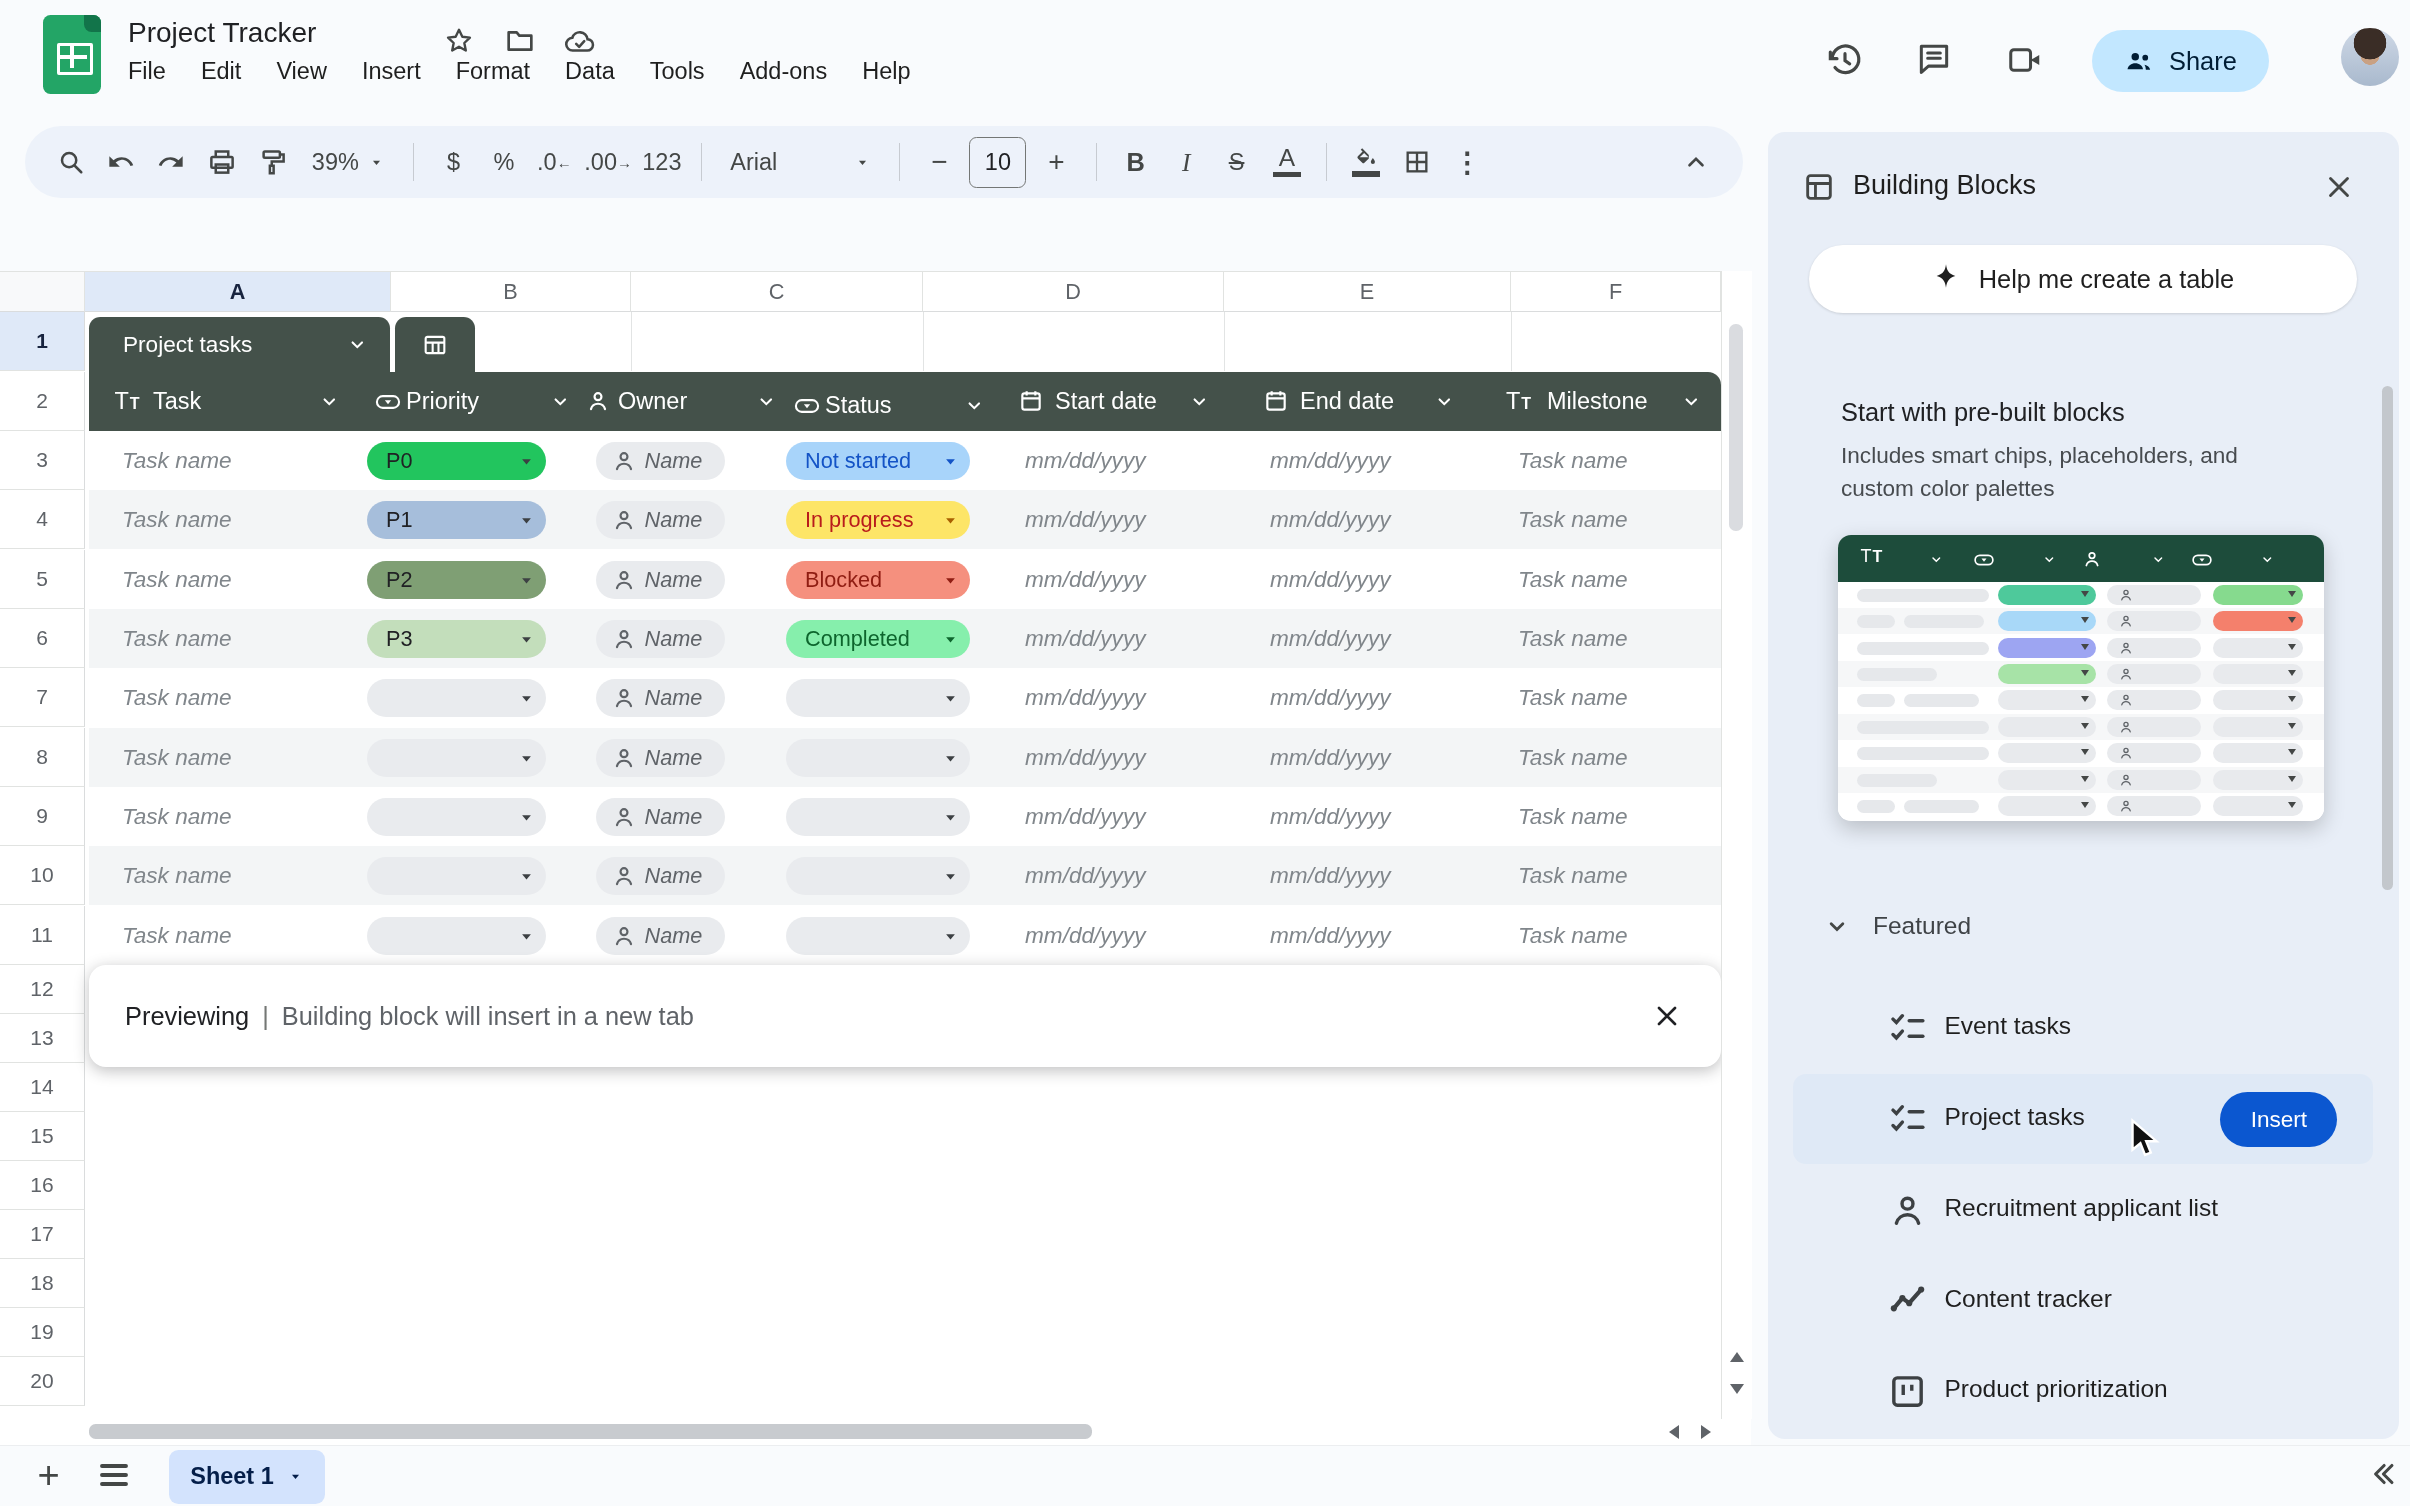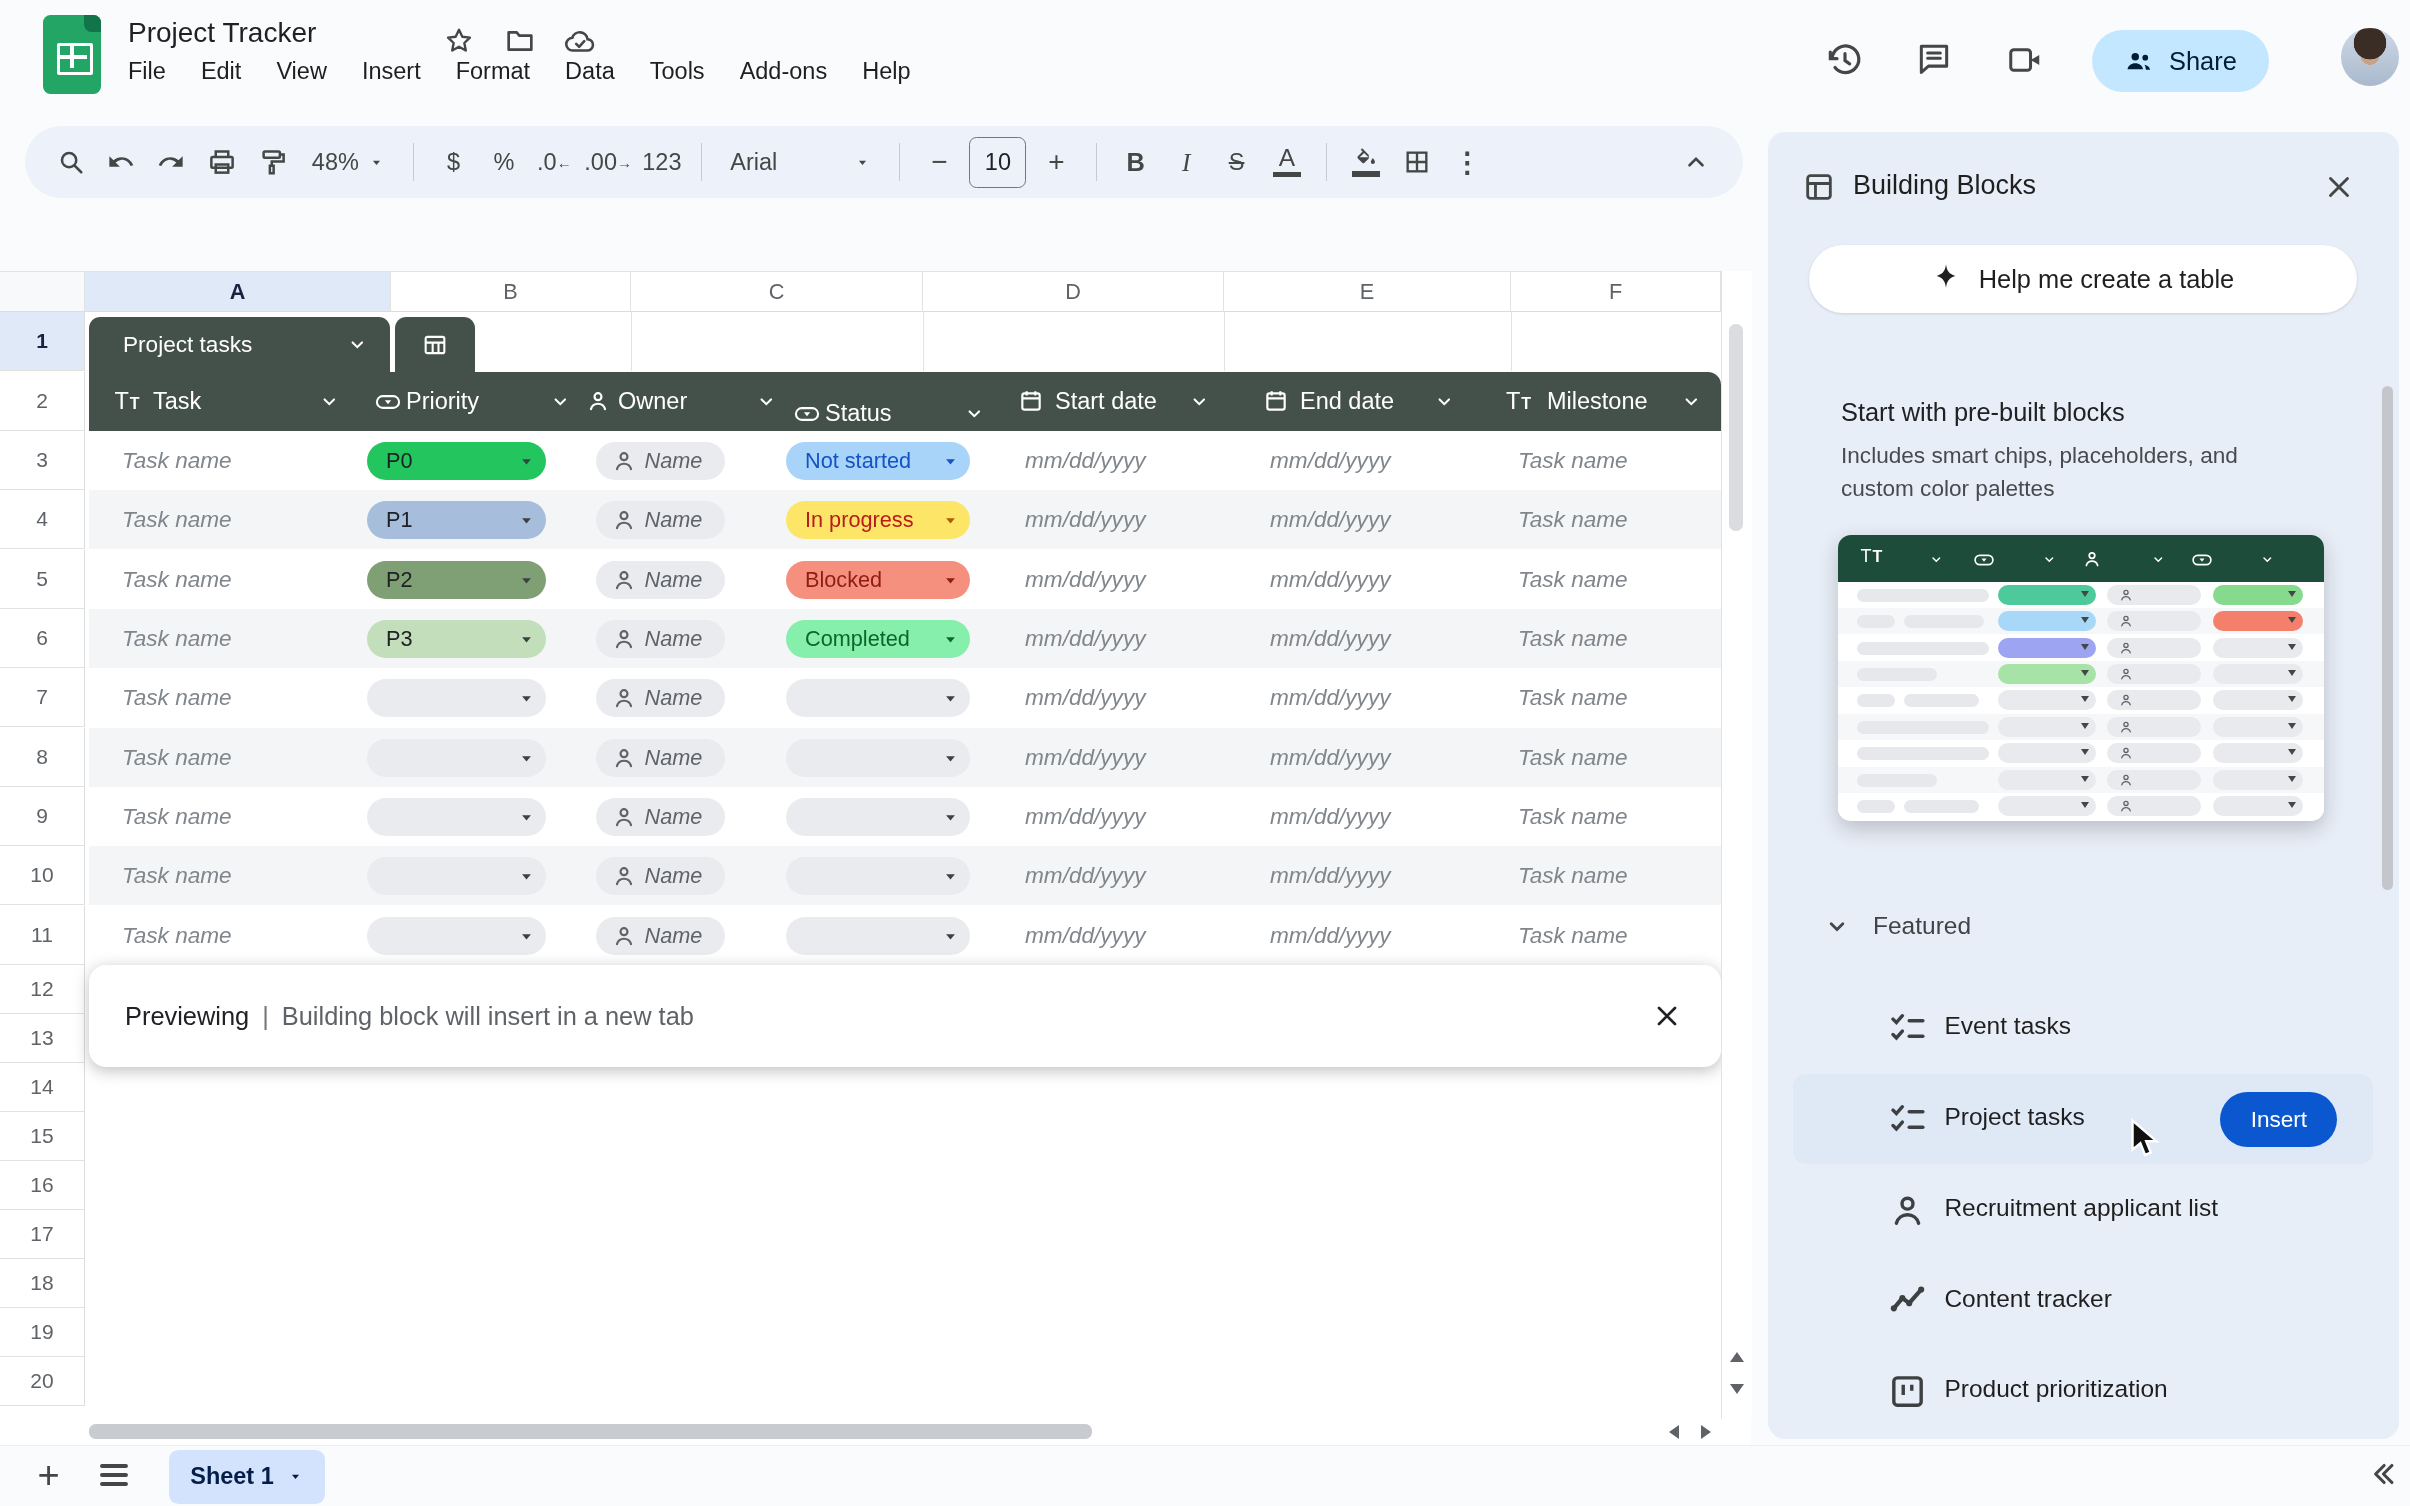--- a/index.html
+++ b/index.html
@@ -197,21 +197,21 @@
       <span class="tb ic">
           <svg width="30" height="30" viewBox="0 0 24 24">
             <g fill="none" stroke="currentColor" stroke-width="2">
               <rect x="4.5" y="3.5" width="13" height="5" rx="1"></rect>
               <path d="M17.5 6h3v5.5H11v3.5"></path>
               <rect x="9.5" y="15" width="3" height="6"></rect>
             </g>
           </svg>
         </span>
       <span class="tb-zoom">
-        <span>48%</span>
+        <span>39%</span>
         <svg width="17" height="17" viewBox="0 0 24 24">
             <path fill="#444746" d="M7 9.5h10l-5 6z"></path>
           </svg>
       </span>
       <span class="tb-sep"></span>
       <span class="tb tb-txt">$</span>
       <span class="tb tb-txt">%</span>
       <span class="tb tb-txt">
           <span>.0</span>
           <span style="font-size:15px">←</span>
@@ -360,21 +360,21 @@
                 </g>
               </svg>
             </span>
             <div class="abs" style="left: 529px; top: 16px; font-size: 23.5px; color: rgb(255, 255, 255);">Owner</div>
             <span class="abs ic" style="left: 666px; top: 18px;">
               <svg width="22.6" height="22.6" viewBox="0 0 24 24">
                 <path fill="none" stroke="#fff" stroke-width="2.2" stroke-linecap="round" d="M7 10l5 5 5-5"></path>
               </svg>
             </span>
           </div>
-          <div class="abs" style="left: 0px; top: 12px; width: 100%; height: 100%; pointer-events: none; text-align: right;">
+          <div class="abs" style="left: 0px; top: 4px; width: 100%; height: 100%; pointer-events: none; text-align: right;">
             <span class="ic" style="position: absolute; left: 702px; top: 16px;">
               <svg width="32" height="28" viewBox="0 0 24 24">
                 <g fill="none" stroke="#fff" stroke-width="1.8">
                   <rect x="2.5" y="7" width="19" height="10" rx="5"></rect>
                 </g>
                 <path d="M9.3 10.5h5.4L12 14z" fill="#fff"></path>
               </svg>
             </span>
             <div class="abs" style="left: 736px; top: 16px; font-size: 23.5px; color: rgb(255, 255, 255);">Status</div>
             <span class="abs ic" style="left: 874px; top: 18px;">

